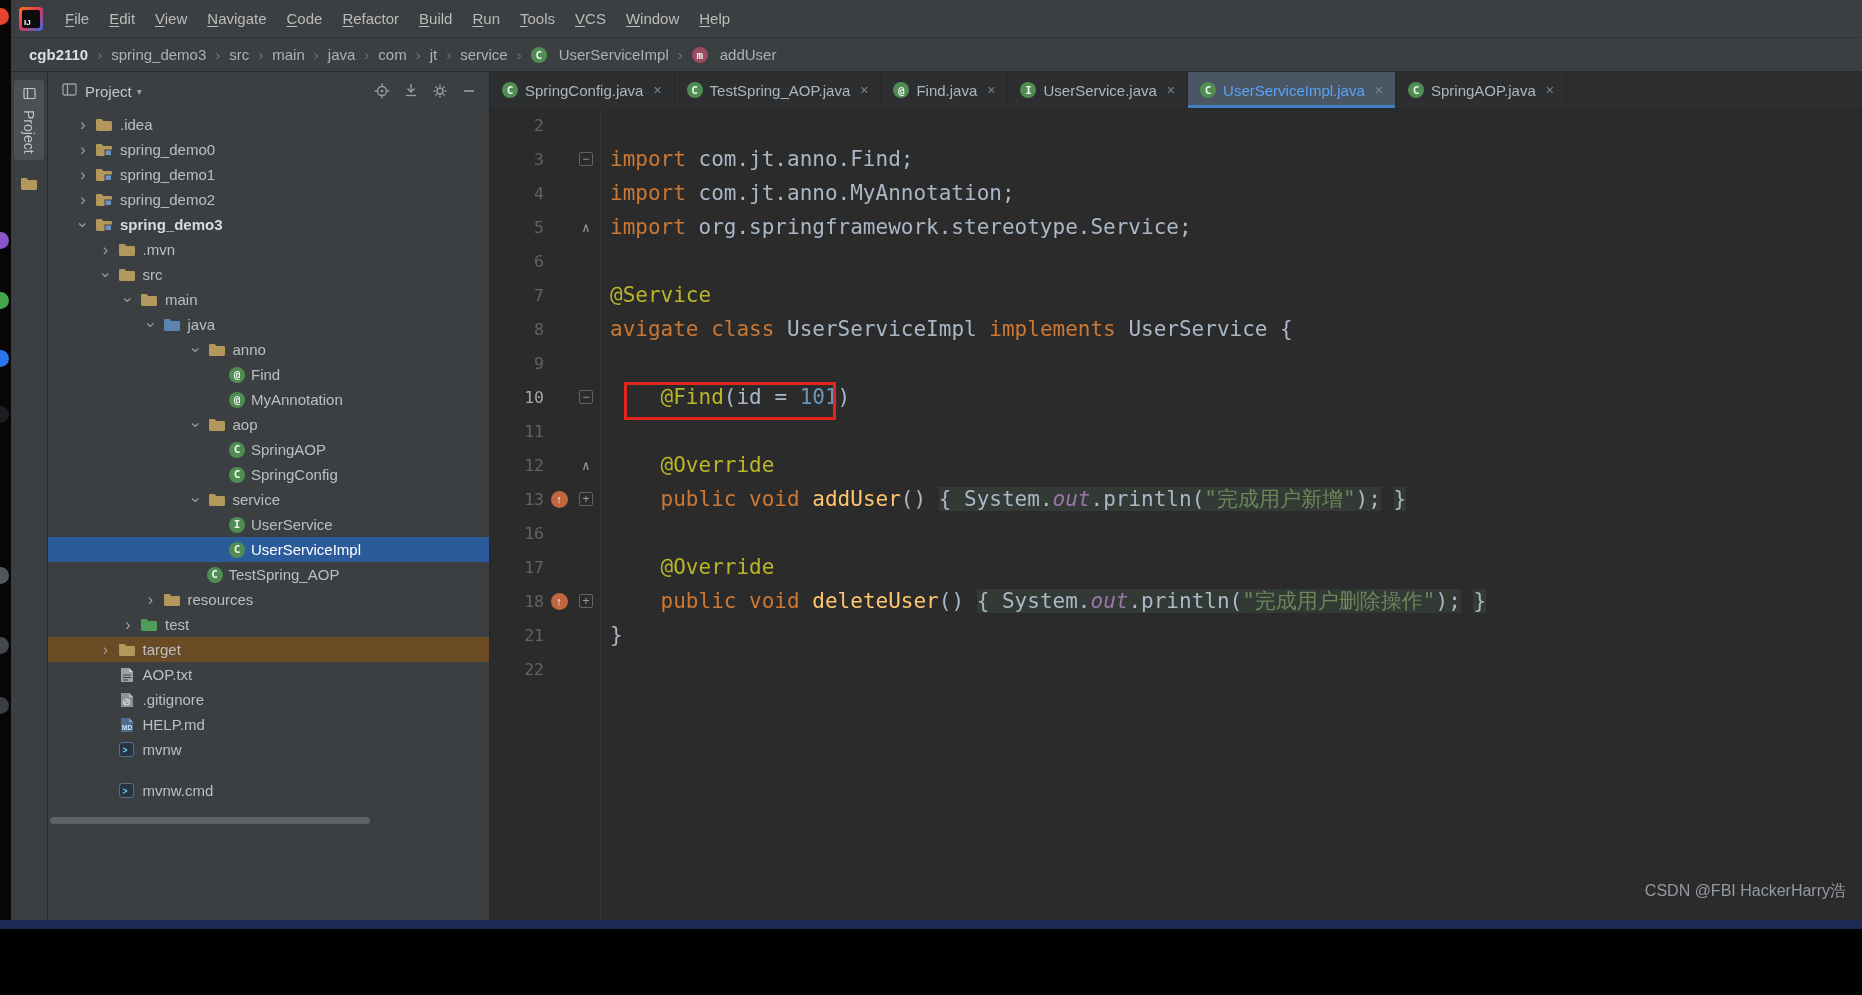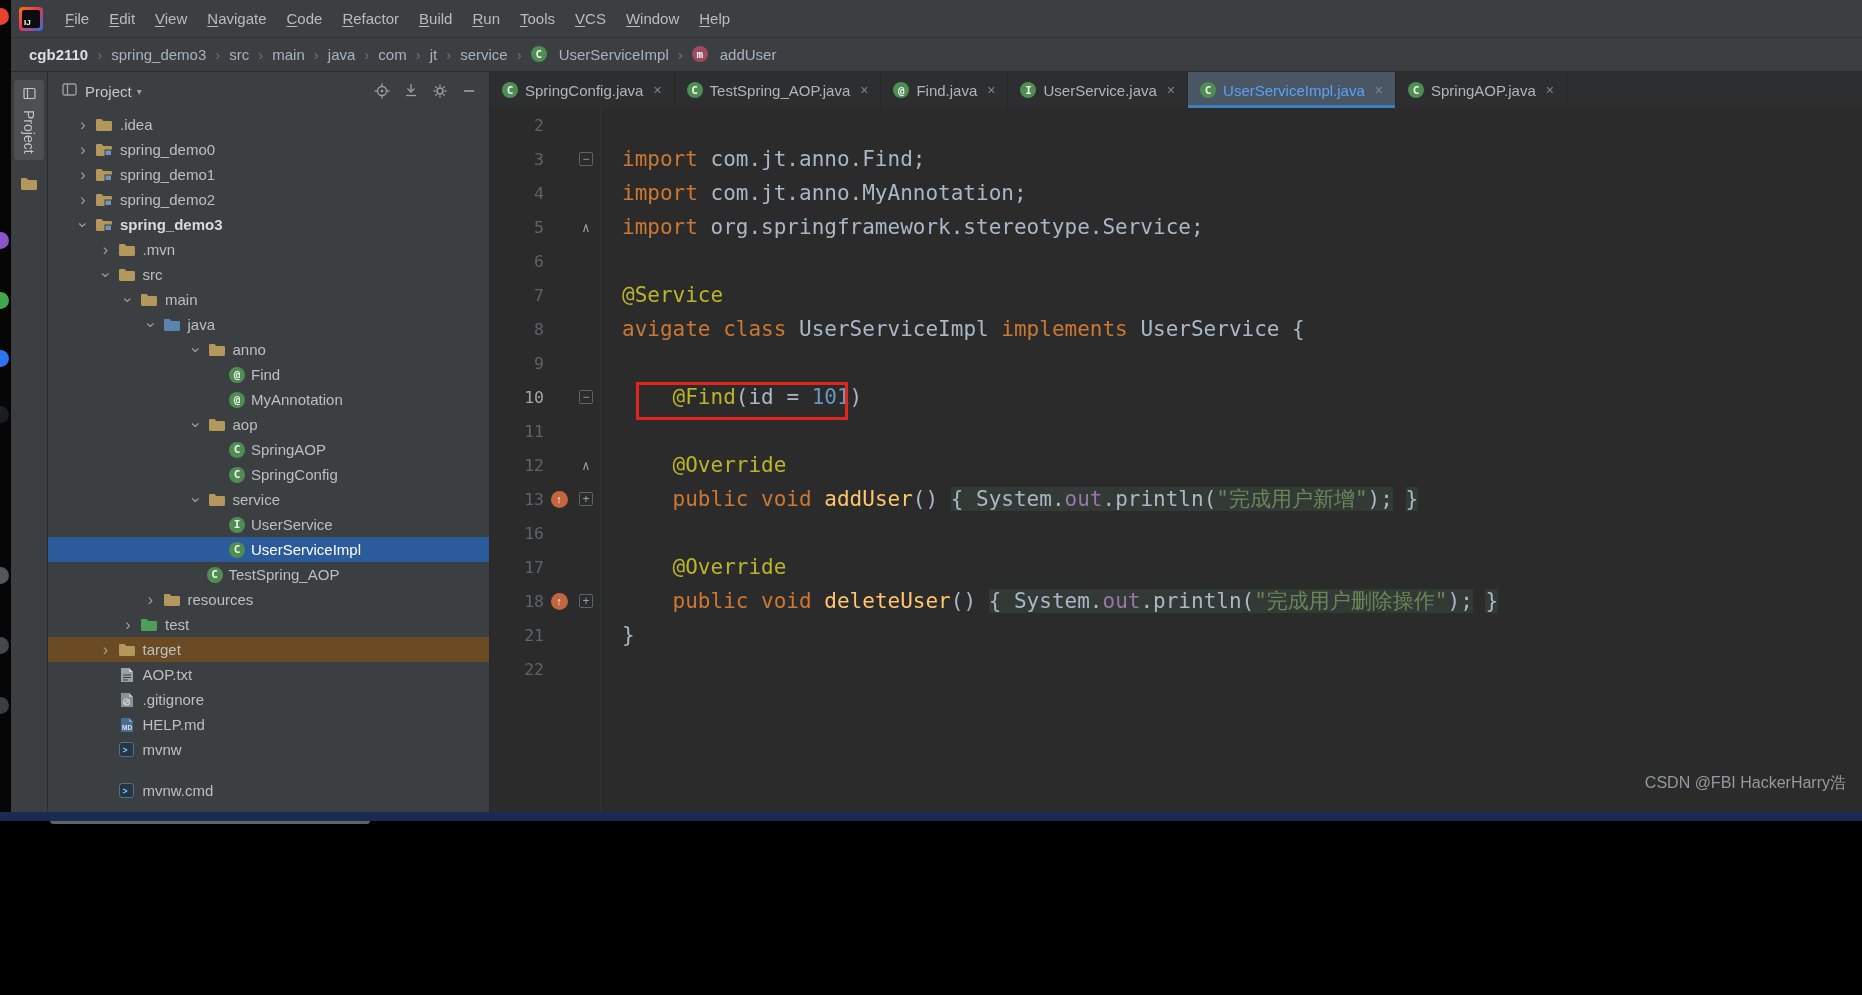--- a/index.html
+++ b/index.html
@@ -1,32 +1,32 @@
 <!DOCTYPE html>
 <html><head>
 <meta charset="utf-8">
 <style>
   *{margin:0;padding:0;box-sizing:border-box}
   html,body{background:#000}
   body{width:1862px;height:995px;overflow:hidden;font-family:"Liberation Sans",sans-serif}
-  .screen{position:relative;width:1862px;height:821px;background:#c2410c}
+  .screen{position:relative;width:1862px;height:929px;background:#c2410c}
   
   .dock{position:absolute;left:0;top:0;width:11px;height:100%;background:#060606;z-index:6;overflow:hidden}
   .dock .dot{position:absolute;left:-8px;width:17px;height:17px;border-radius:50%}
   
   .ide{position:absolute;left:11px;top:0;right:0;bottom:0;display:flex;flex-direction:column}
   .menubar{height:38px;background:#3c3f41;border-bottom:1px solid #303234;display:flex;align-items:center;padding-left:8px;flex:none}
   .logo{width:24px;height:24px;border-radius:4px;margin-right:12px;background:linear-gradient(135deg,#f97a12,#e9345c 45%,#2f6fe0);position:relative;flex:none}
   .logo i{position:absolute;left:3px;top:3px;right:3px;bottom:3px;background:#0d0d0d;border-radius:2px;color:#fff;font-style:normal;font-size:8px;font-weight:bold;display:flex;align-items:flex-end;padding:1px 2px}
   .menus{display:flex;height:100%}
   .menu-item{color:#bbbbbb;font-size:15px;padding:0 10px;display:flex;align-items:center;cursor:default}
   .menu-item u{text-decoration:underline;text-underline-offset:2px}
   .win-title{color:#999c9e;font-size:15px;margin-left:24px;white-space:nowrap;overflow:hidden;flex-shrink:1}
   .crumbbar{height:34px;background:#3c3f41;border-bottom:1px solid #2b2b2b;display:flex;align-items:center;padding-left:18px;gap:9px;flex:none}
-  .crumb{color:#a9b2ba;font-size:15px;display:flex;align-items:flex-start;gap:6px;white-space:nowrap}
+  .crumb{color:#a9b2ba;font-size:15px;display:flex;align-items:flex-end;gap:6px;white-space:nowrap}
   .crumb.strong span{color:#d9dfe5;font-weight:bold}
   .crumb-sep{color:#6e757b;font-size:15px}
   .main{flex:1;display:flex;min-height:0}
   
   .toolstrip{width:37px;background:#3c3f41;border-right:1px solid #2b2b2b;display:flex;flex-direction:column;align-items:center;padding-top:8px;flex:none}
   .stripe-tab{display:flex;flex-direction:column;align-items:center;gap:6px;padding:6px 0;background:#4c5052;border-radius:4px;width:30px}
   .vlabel{writing-mode:vertical-rl;color:#c0c4c6;font-size:14px}
   .sfolder{margin-top:16px}
   
   .panel{width:442px;background:#3c3f41;border-right:1px solid #282828;position:relative;display:flex;flex-direction:column;flex:none}
@@ -55,27 +55,27 @@
   .tab.active{background:#4a5664;color:#5aa2f6}
   .tab.active::after{content:"";position:absolute;left:0;right:0;bottom:0;height:3px;background:#3e7fc1}
   .tab .close{color:#7d868c;font-size:14px;margin-left:3px}
   .code{flex:1;position:relative;font-family:"DejaVu Sans Mono","DejaVu Sans",monospace;font-size:21px}
   .gutterline{position:absolute;left:110px;top:0;bottom:0;width:1px;background:#313335}
   .cl{height:34px;display:flex;align-items:center;padding-left:8px;position:relative}
   .ln{width:46px;text-align:right;color:#606366;font-size:16.5px;flex:none}
   .ln.on{color:#a6a6a6}
   .gslot{width:30px;display:flex;justify-content:center;flex:none}
   .fslot{width:24px;display:flex;justify-content:center;flex:none}
-  .ctext{white-space:pre;color:#a9b7c6;margin-left:24px;position:relative}
+  .ctext{white-space:pre;color:#a9b7c6;margin-left:12px;position:relative}
   .ovr{width:17px;height:17px;border-radius:50%;background:#c1663f;color:#fff;font-size:11px;font-weight:bold;display:flex;align-items:center;justify-content:center;font-family:"Liberation Sans",sans-serif}
   .fbox{width:14px;height:14px;border:1px solid #5e6366;border-radius:2px;color:#9b9fa2;font-size:12px;line-height:12px;text-align:center;background:#2b2b2b;font-family:"Liberation Sans",sans-serif}
   .farrow{color:#9b9fa2;font-size:13px;line-height:1}
   .redbox{position:absolute;left:14px;top:-3px;width:212px;height:38px;border:3px solid #e3261d;z-index:2;pointer-events:none}
   .tk-k{color:#cc7832}.tk-a{color:#bbb529}.tk-t{color:#a9b7c6}.tk-s{color:#6a8759}
-  .tk-n{color:#6897bb}.tk-c{color:#7a7a7a}.tk-f{color:#9876aa;}.tk-m{color:#ffc66d}
+  .tk-n{color:#6897bb}.tk-c{color:#7a7a7a}.tk-f{color:#9876aa;font-style:italic}.tk-m{color:#ffc66d}
   .tk-fb{background:#333a35}
   .wm{position:absolute;right:16px;bottom:27px;color:#949aa1;font-size:16px}
   .bottomstrip{position:absolute;left:0;right:0;bottom:0;height:9px;background:#1b2a52;z-index:7}
 </style>
 </head>
 <body>
 
 <div class="screen">
   <div class="dock" id="dock">
       <span class="dot" style="top:8px;background:#e8432e"></span>

